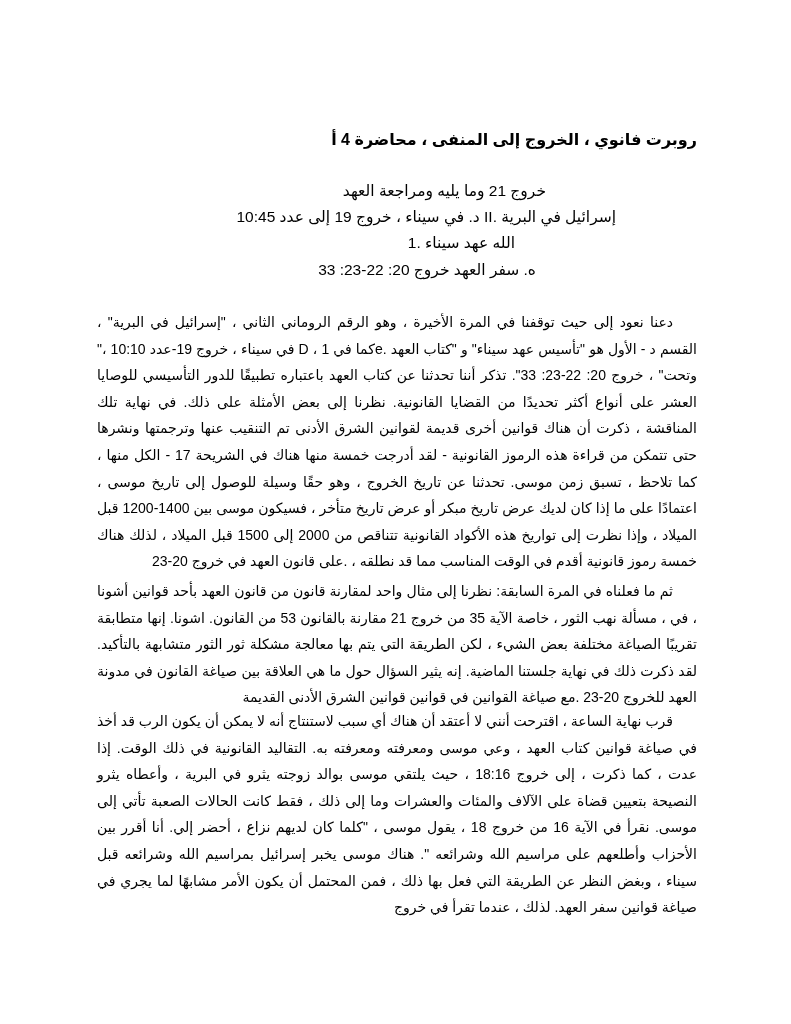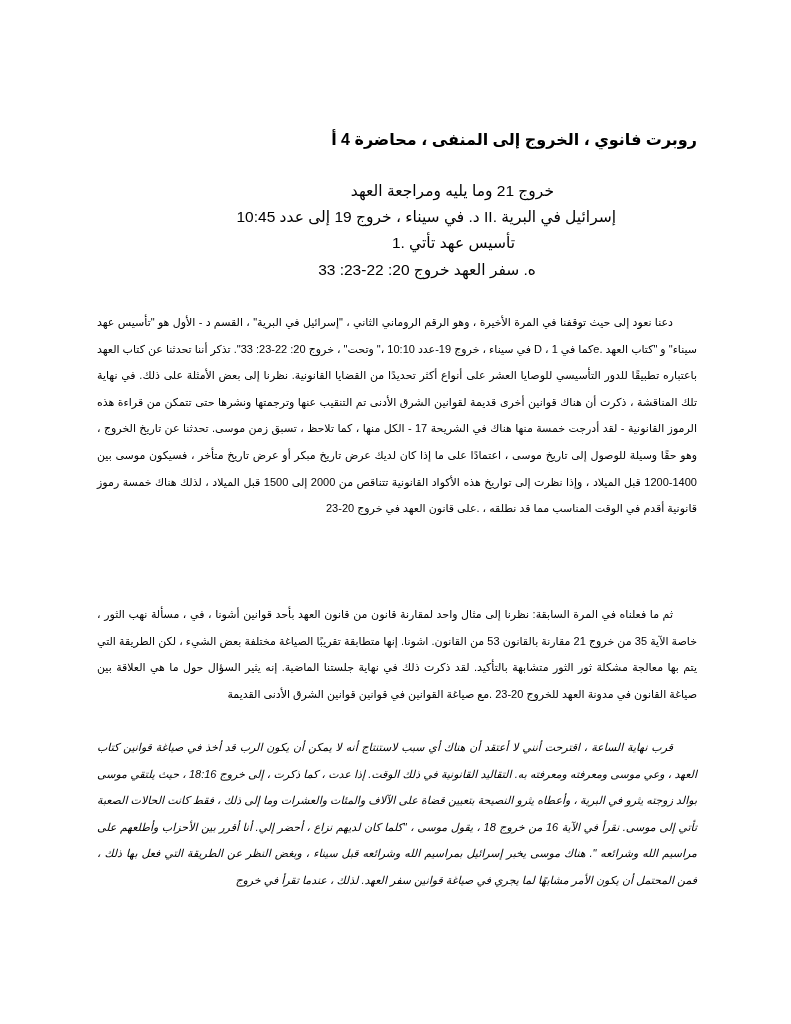--- a/index.html
+++ b/index.html
@@ -33,51 +33,51 @@
     }
     .title {
       right: 94px;
       top: 102px;
       font-weight: bold;
       font-size: 16px;
     }
     .outline {
       font-size: 15.5px;
     }
-    .o1 { right: 237px; top: 153px; }
+    .o1 { right: 245px; top: 153px; }
     .o2 { right: 175px; top: 179px; }
     .o3 { right: 276px; top: 205px; }
     .o4 { right: 255px; top: 232px; text-align: right; }
 
     .body-text {
       position: absolute;
       left: 97px;
       width: 600px;
       direction: rtl;
       text-align: justify;
       text-align-last: right;
-      font-size: 11px;
+      font-size: 14px;
       line-height: 26.6px;
     }
     .p1 { top: 281px; text-indent: 24px; }
-    .p2 { top: 573px; text-indent: 24px; }
-    .p3 { top: 706px; text-indent: 24px; font-style: italic; }
+    .p2 { top: 550px; text-indent: 24px; }
+    .p3 { top: 680px; text-indent: 24px; }
   </style>
 </head>
 <body>
 
 <div class="page">
 
   <div class="line title">روبرت فانوي ، الخروج إلى المنفى ، محاضرة 4 أ</div>
 
   <div class="line outline o1">خروج 21 وما يليه ومراجعة العهد</div>
 
   <div class="line outline o2">إسرائيل في البرية .II     د. في سيناء ، خروج 19 إلى عدد 10:45</div>
 
-  <div class="line outline o3">تأسيس عهد تأتي .1</div>
+  <div class="line outline o3">الله عهد سيناء .1</div>
 
   <div class="line outline o4">ه. سفر العهد خروج 20: 22-23: 33</div>
 
   <p class="body-text p1" style="margin:0;">دعنا نعود إلى حيث توقفنا في المرة الأخيرة ، وهو الرقم الروماني الثاني ، "إسرائيل في البرية" ، القسم د - الأول هو "تأسيس عهد سيناء" و "كتاب العهد .eكما في 1 ، D في سيناء ، خروج 19-عدد 10:10 ،" وتحت" ، خروج 20: 22-23: 33". تذكر أننا تحدثنا عن كتاب العهد باعتباره تطبيقًا للدور التأسيسي للوصايا العشر على أنواع أكثر تحديدًا من القضايا القانونية. نظرنا إلى بعض الأمثلة على ذلك. في نهاية تلك المناقشة ، ذكرت أن هناك قوانين أخرى قديمة لقوانين الشرق الأدنى تم التنقيب عنها وترجمتها ونشرها حتى تتمكن من قراءة هذه الرموز القانونية - لقد أدرجت خمسة منها هناك في الشريحة 17 - الكل منها ، كما تلاحظ ، تسبق زمن موسى. تحدثنا عن تاريخ الخروج ، وهو حقًا وسيلة للوصول إلى تاريخ موسى ، اعتمادًا على ما إذا كان لديك عرض تاريخ مبكر أو عرض تاريخ متأخر ، فسيكون موسى بين 1400-1200 قبل الميلاد ، وإذا نظرت إلى تواريخ هذه الأكواد القانونية تتناقص من 2000 إلى 1500 قبل الميلاد ، لذلك هناك خمسة رموز قانونية أقدم في الوقت المناسب مما قد نطلقه ، .على قانون العهد في خروج 20-23</p>
 
   <p class="body-text p2" style="margin:0;">ثم ما فعلناه في المرة السابقة: نظرنا إلى مثال واحد لمقارنة قانون من قانون العهد بأحد قوانين أشونا ، في ، مسألة نهب الثور ، خاصة الآية 35 من خروج 21 مقارنة بالقانون 53 من القانون. اشونا. إنها متطابقة تقريبًا الصياغة مختلفة بعض الشيء ، لكن الطريقة التي يتم بها معالجة مشكلة ثور الثور متشابهة بالتأكيد. لقد ذكرت ذلك في نهاية جلستنا الماضية. إنه يثير السؤال حول ما هي العلاقة بين صياغة القانون في مدونة العهد للخروج 20-23 .مع صياغة القوانين في قوانين قوانين الشرق الأدنى القديمة</p>
 
   <p class="body-text p3" style="margin:0;">قرب نهاية الساعة ، اقترحت أنني لا أعتقد أن هناك أي سبب لاستنتاج أنه لا يمكن أن يكون الرب قد أخذ في صياغة قوانين كتاب العهد ، وعي موسى ومعرفته ومعرفته به. التقاليد القانونية في ذلك الوقت. إذا عدت ، كما ذكرت ، إلى خروج 18:16 ، حيث يلتقي موسى بوالد زوجته يثرو في البرية ، وأعطاه يثرو النصيحة بتعيين قضاة على الآلاف والمئات والعشرات وما إلى ذلك ، فقط كانت الحالات الصعبة تأتي إلى موسى. نقرأ في الآية 16 من خروج 18 ، يقول موسى ، "كلما كان لديهم نزاع ، أحضر إلي. أنا أقرر بين الأحزاب وأطلعهم على مراسيم الله وشرائعه ". هناك موسى يخبر إسرائيل بمراسيم الله وشرائعه قبل سيناء ، وبغض النظر عن الطريقة التي فعل بها ذلك ، فمن المحتمل أن يكون الأمر مشابهًا لما يجري في صياغة قوانين سفر العهد. لذلك ، عندما تقرأ في خروج</p>
 
 </div>

